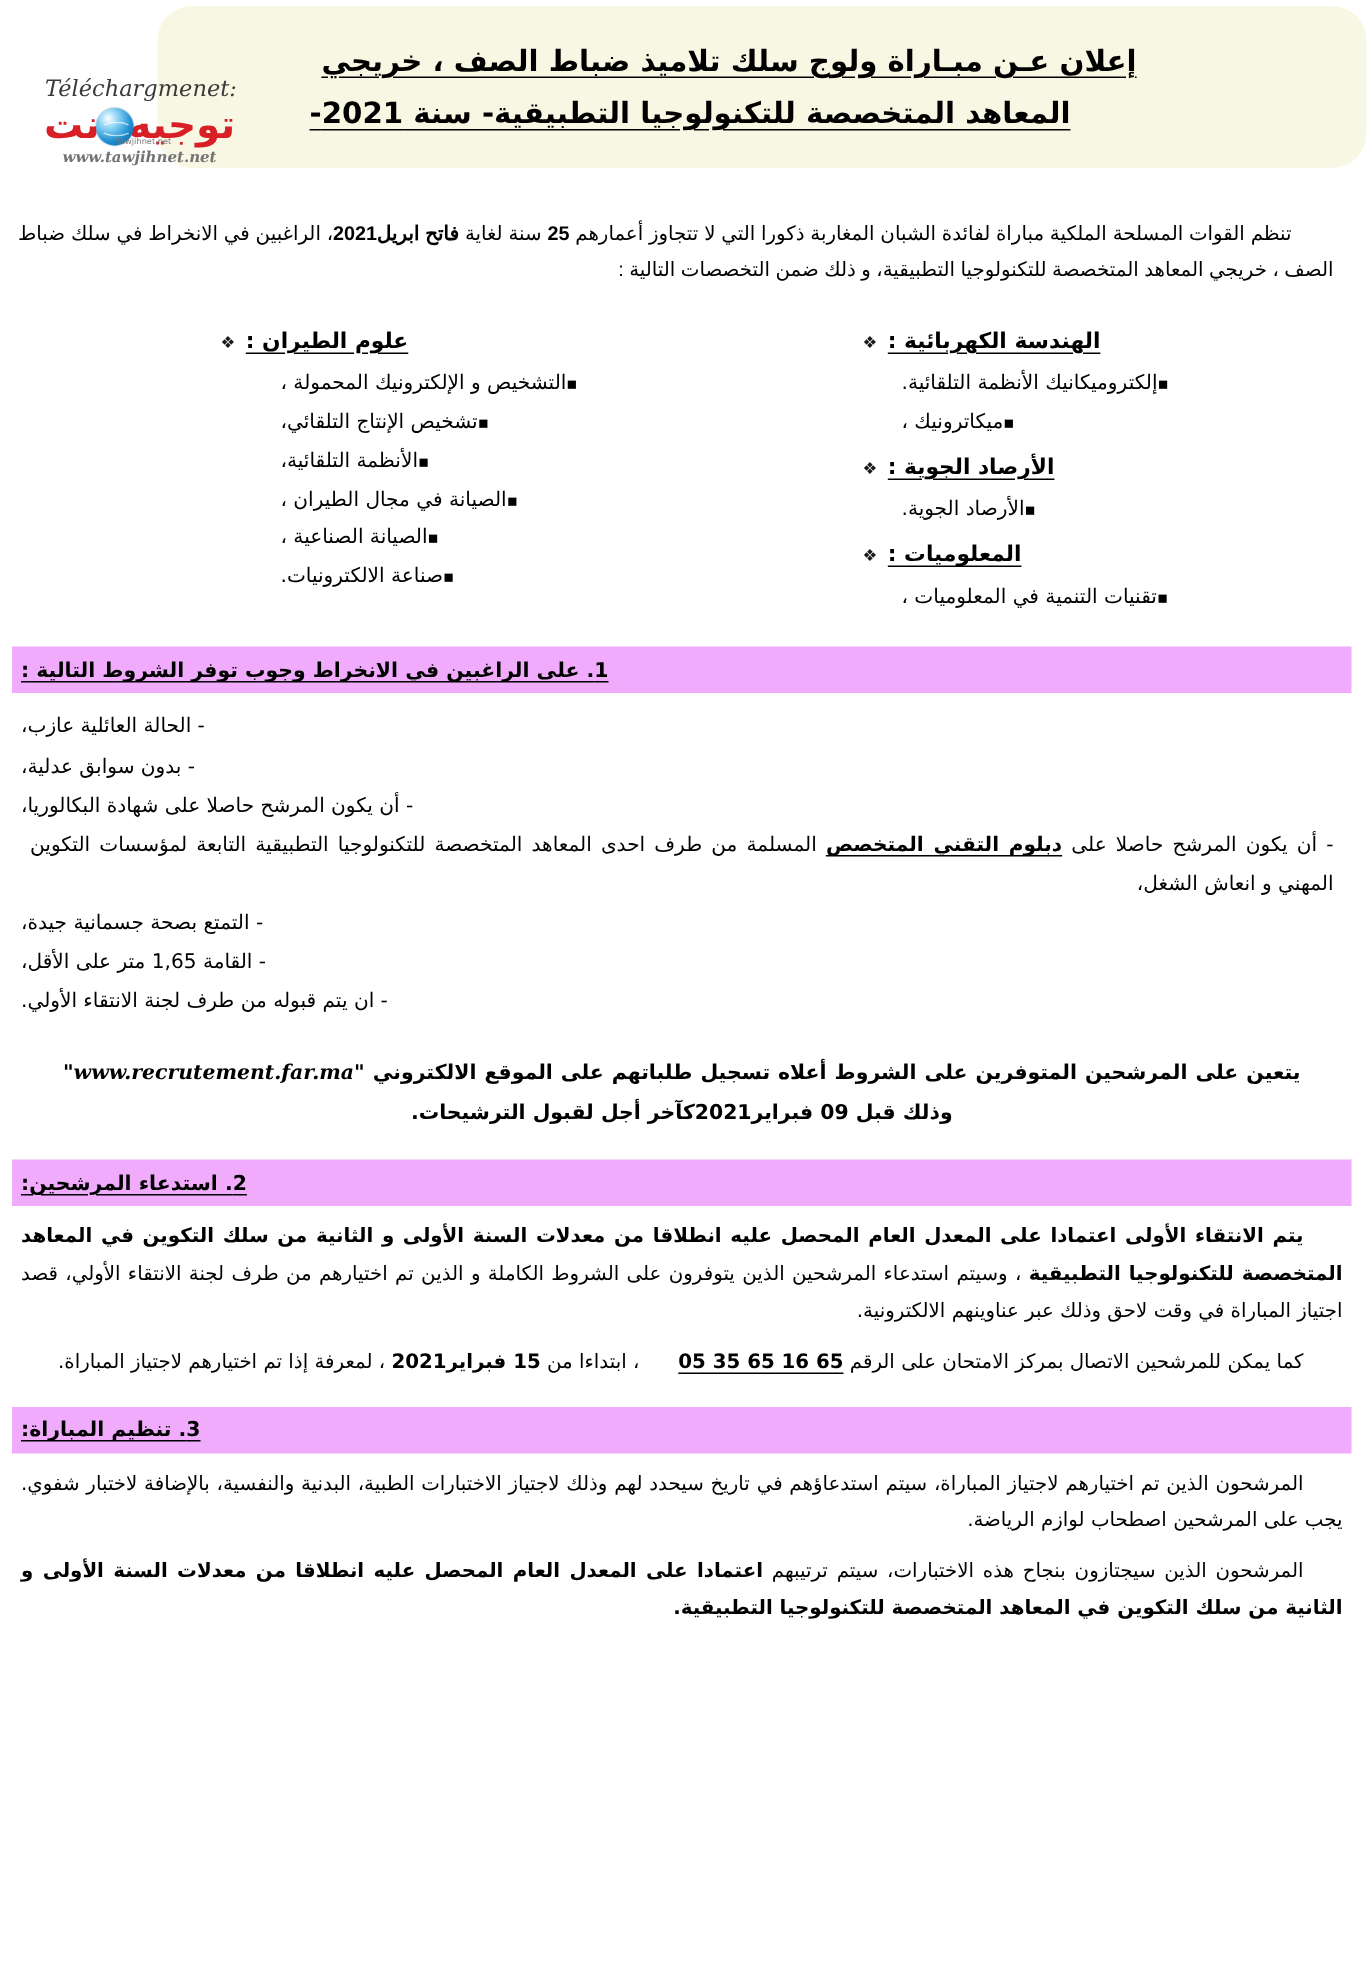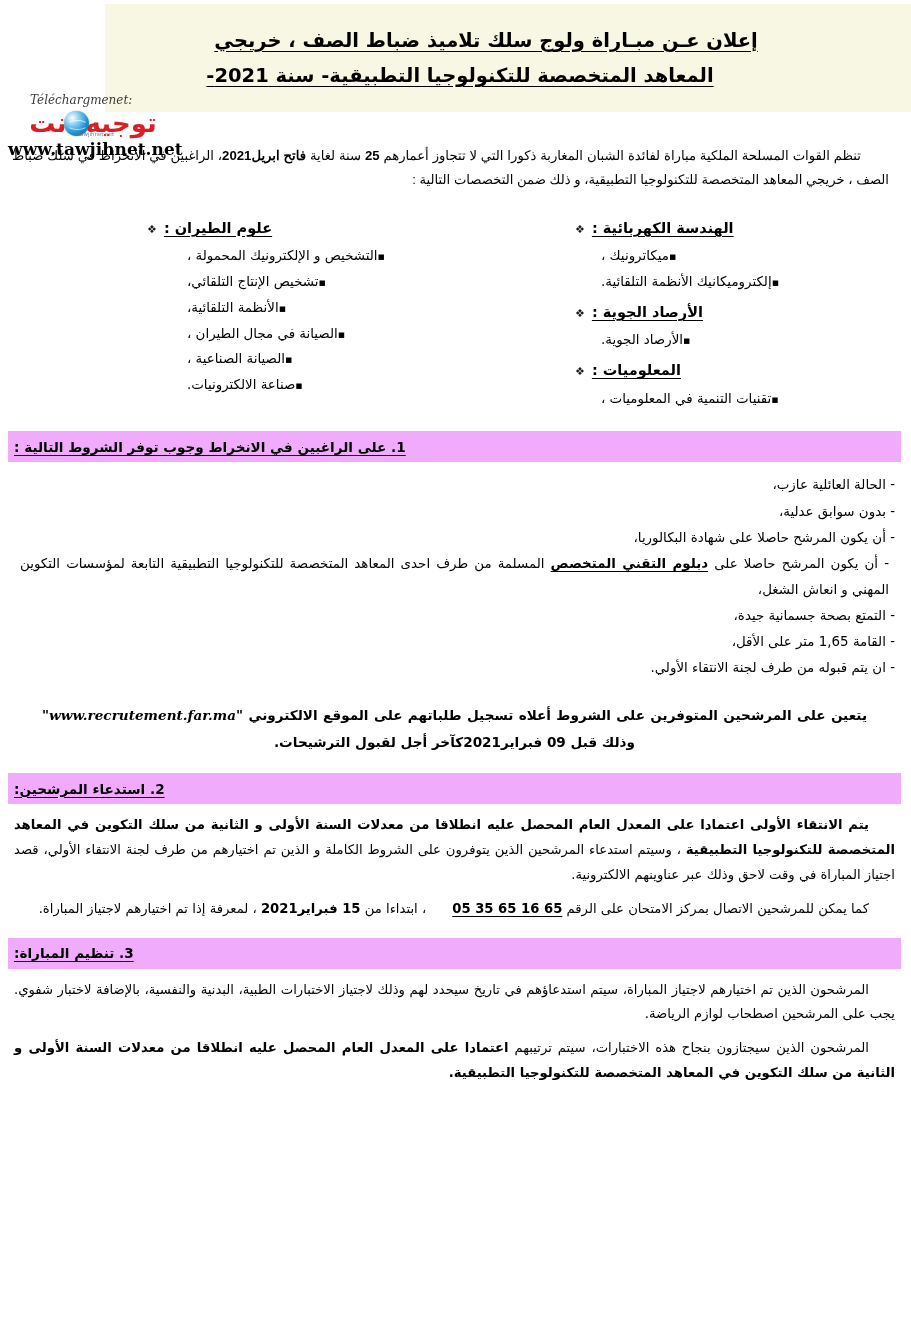--- a/index.html
+++ b/index.html
@@ -29,20 +29,21 @@
     top: 4px;
     height: 108px;
     background: #f7f7e3;
     display: flex;
     flex-direction: column;
     align-items: center;
     justify-content: center;
     gap: 6px;
     box-sizing: border-box;
     padding: 4px 14px 4px 10px;
+    border-radius: 23px;
   }
   .title-line {
     font-family: "DejaVu Sans", sans-serif;
     font-weight: bold;
     font-size: 19.5px;
     line-height: 1.5;
     text-decoration: underline;
     text-underline-offset: 4px;
     text-align: center;
     letter-spacing: 0.3px;
@@ -57,26 +58,25 @@
     position: absolute;
     left: 8px;
     top: 50px;
     width: 170px;
     direction: ltr;
     text-align: center;
   }
   .logo-tele {
     font-family: "DejaVu Serif", "Liberation Serif", serif;
     font-style: italic;
-    font-size: 12px;
+    font-size: 15px;
     color: #3a3a3a;
     margin-bottom: 1px;
     text-align: left;
     padding-left: 22px;
-    margin-top: 43px;
   }
   .logo-word-row {
     position: relative;
     height: 30px;
     display: flex;
     align-items: center;
     justify-content: center;
     direction: rtl;
   }
   .logo-ar {
@@ -112,23 +112,24 @@
     font-family: "DejaVu Sans", sans-serif;
     font-size: 5.5px;
     color: #7a7a7a;
     position: absolute;
     left: 14px;
     bottom: -1px;
     direction: ltr;
   }
   .logo-url {
     font-family: "DejaVu Serif", "Liberation Serif", serif;
-    font-weight: bold;
-    font-size: 17px;
-    color: #000000;
+    font-style: italic;
+    font-weight: bold;
+    font-size: 10px;
+    color: #737373;
     margin-top: 1px;
   }
 
   
   .page-body {
     padding: 0 10px 0 8px;
     direction: rtl;
   }
   .intro {
     font-family: Liberation Sans, sans-serif;
@@ -210,21 +211,21 @@
     text-underline-offset: 3px;
     white-space: nowrap;
   }
 
   
   .cond-list { margin: 10px 6px 0 6px; }
   .cond-item {
     font-family: "DejaVu Sans", sans-serif;
     font-size: 13.4px;
     line-height: 1.95;
-    text-align: right;
+    text-align: left;
     direction: rtl;
   }
   .cond-item.wide {
     text-align: justify;
     text-align-last: right;
     padding: 0 6px;
   }
   .u { text-decoration: underline; text-underline-offset: 3px; }
 
   .notice {
@@ -294,22 +295,22 @@
 
   <div class="specs">
 
     <div class="spec-col left">
 
       <div class="spec-group">
         <div class="spec-head">
           <span class="lbl">الهندسة الكهربائية :</span>
           <span class="diamond-bullet">❖</span>
         </div>
+        <div class="spec-item"><span class="sq">▪</span><span>إلكتروميكانيك الأنظمة التلقائية.</span></div>
         <div class="spec-item"><span class="sq">▪</span><span>ميكاترونيك ،</span></div>
-        <div class="spec-item"><span class="sq">▪</span><span>إلكتروميكانيك الأنظمة التلقائية.</span></div>
       </div>
 
       <div class="spec-group">
         <div class="spec-head">
           <span class="lbl">الأرصاد الجوية :</span>
           <span class="diamond-bullet">❖</span>
         </div>
         <div class="spec-item"><span class="sq">▪</span><span>الأرصاد الجوية.</span></div>
       </div>
 

